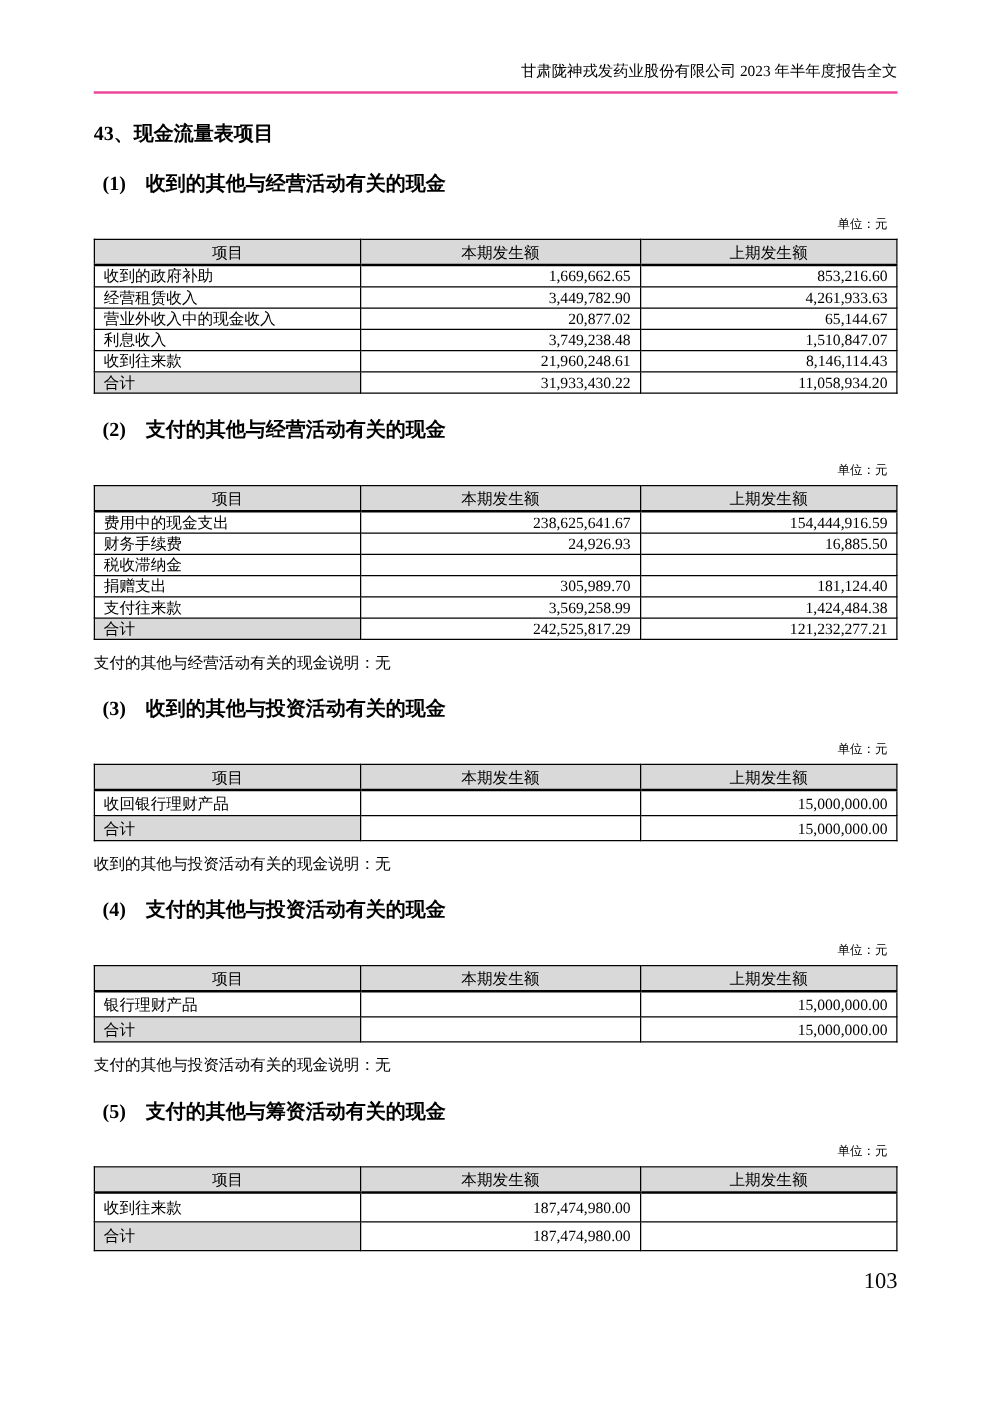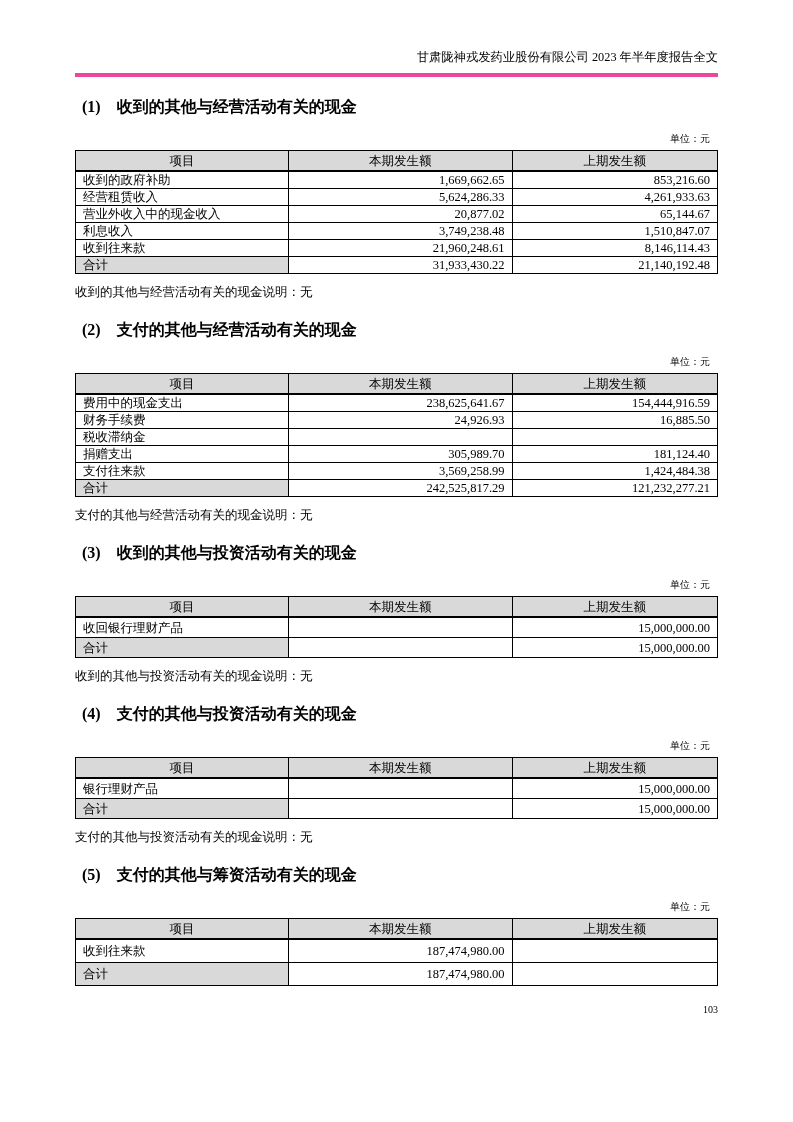--- a/index.html
+++ b/index.html
@@ -11,21 +11,21 @@
     background:#ffffff;
     font-family:"Liberation Serif","DejaVu Serif",serif;
     color:#000;
     overflow:hidden;
   }
   .doc-header{
     text-align:right;
     font-size:12.3px;
     line-height:15px;
     padding-bottom:8px;
-    border-bottom:4px solid #ec4899;
+    border-bottom:2px solid #ec4899;
   }
   h1.sec-heading{
     margin:23px 0 0 0;
     font-size:16px;
     line-height:20px;
     font-weight:bold;
   }
   .subsection{margin-top:20px;}
   .subsection.first{}
   .sub-title{
@@ -68,31 +68,32 @@
   table.rows-md td{height:19px;}
   table.rows-lg td{height:22px;}
   .note{
     margin:11px 0 0 0;
     font-size:12.5px;
     line-height:15px;
   }
   .page-number{
     margin-top:16px;
     text-align:right;
-    font-size:10px;
+    font-size:18px;
     line-height:15px;
   }
 </style>
 </head>
 <body>
 
 <div class="page">
 
   <div class="doc-header">甘肃陇神戎发药业股份有限公司 2023 年半年度报告全文</div>
 
+  <h1 class="sec-heading">43、现金流量表项目</h1>
 
   <div class="subsection first">
     <div class="sub-title">(1)　收到的其他与经营活动有关的现金</div>
     <div class="unit">单位：元</div>
     <table class="fin rows-sm">
       <colgroup>
           <col style="width:33.2%">
           <col style="width:34.8%">
           <col style="width:32%">
         </colgroup>
@@ -104,46 +105,45 @@
         </tr>
       </thead>
       <tbody>
         <tr>
           <td class="item">收到的政府补助</td>
           <td class="num">1,669,662.65</td>
           <td class="num">853,216.60</td>
         </tr>
         <tr>
           <td class="item">经营租赁收入</td>
-          <td class="num">5,624,286.33</td>
+          <td class="num">3,449,782.90</td>
           <td class="num">4,261,933.63</td>
         </tr>
         <tr>
           <td class="item">营业外收入中的现金收入</td>
           <td class="num">20,877.02</td>
           <td class="num">65,144.67</td>
         </tr>
         <tr>
           <td class="item">利息收入</td>
           <td class="num">3,749,238.48</td>
           <td class="num">1,510,847.07</td>
         </tr>
         <tr>
           <td class="item">收到往来款</td>
           <td class="num">21,960,248.61</td>
           <td class="num">8,146,114.43</td>
         </tr>
         <tr class="total-row">
           <td class="item">合计</td>
           <td class="num">31,933,430.22</td>
-          <td class="num">21,140,192.48</td>
-        </tr>
-      </tbody>
-    </table>
-    <p class="note">收到的其他与经营活动有关的现金说明：无</p>
+          <td class="num">11,058,934.20</td>
+        </tr>
+      </tbody>
+    </table>
   </div>
 
   <div class="subsection">
     <div class="sub-title">(2)　支付的其他与经营活动有关的现金</div>
     <div class="unit">单位：元</div>
     <table class="fin rows-sm">
       <colgroup>
           <col style="width:33.2%">
           <col style="width:34.8%">
           <col style="width:32%">

